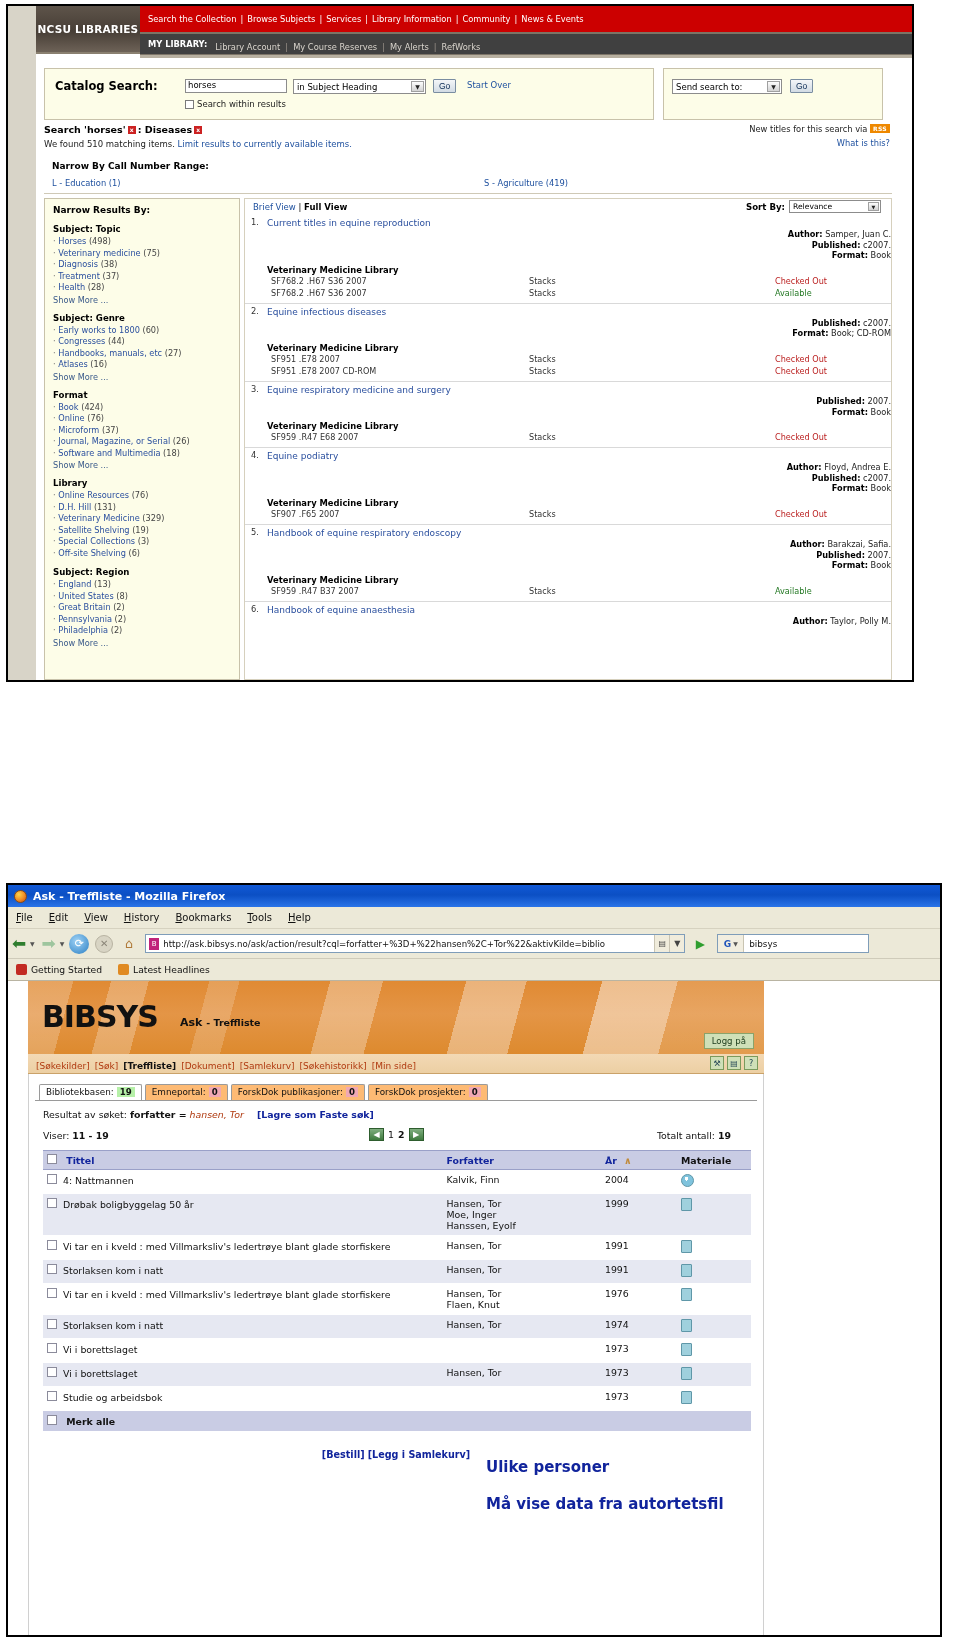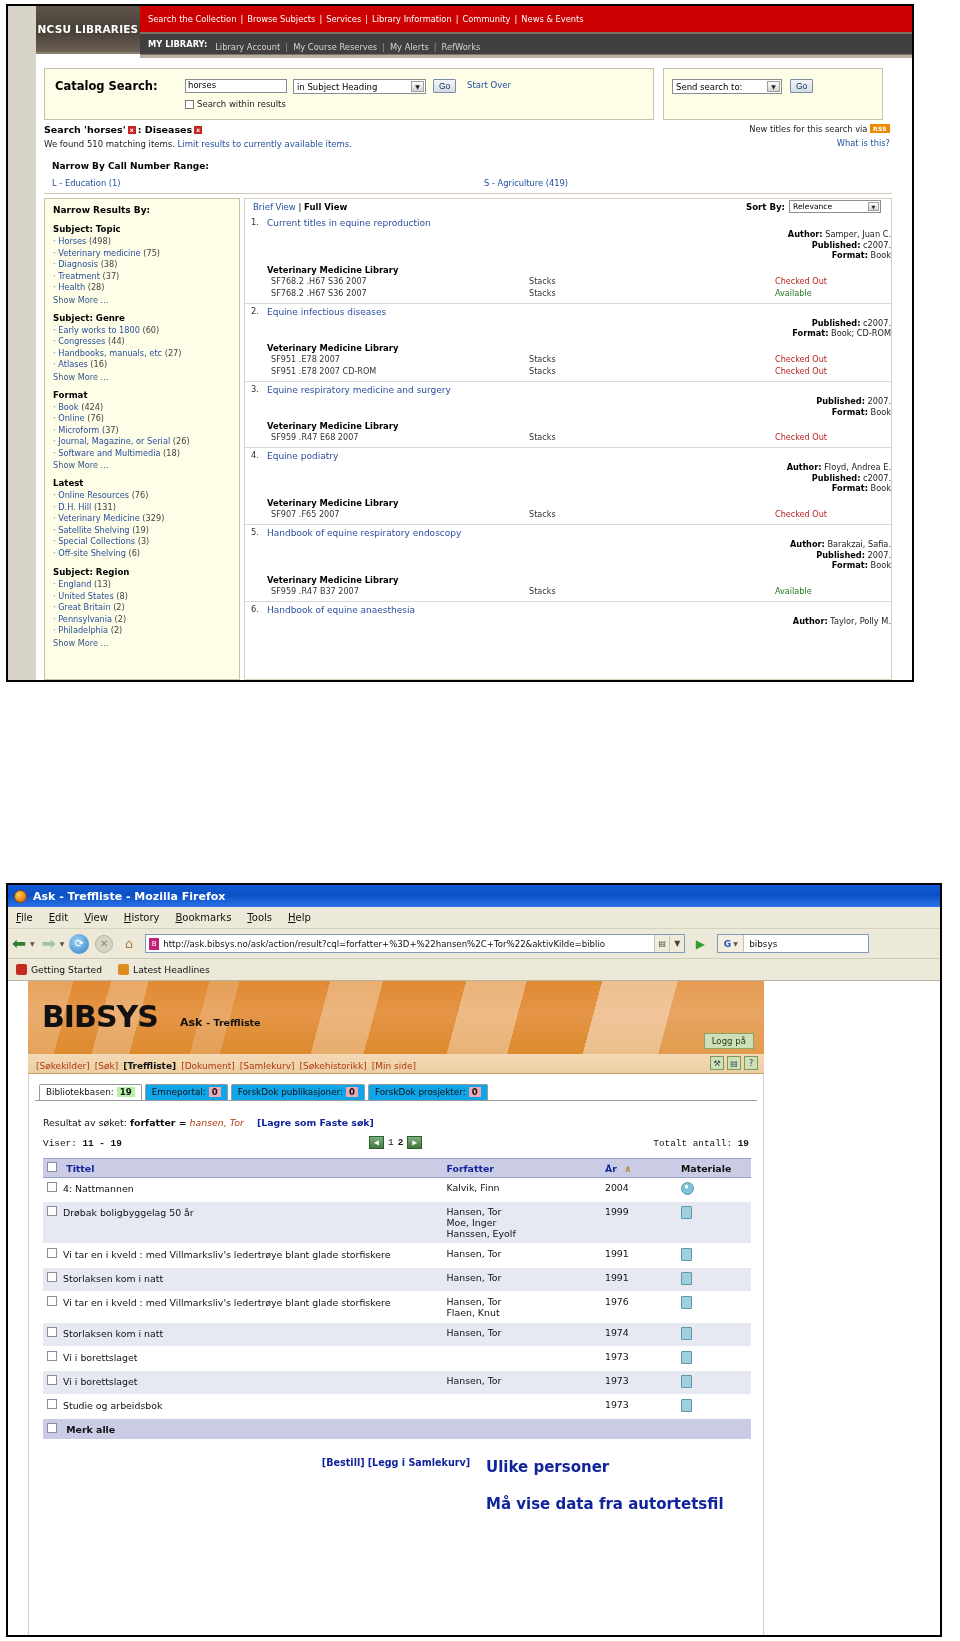--- a/index.html
+++ b/index.html
@@ -266,35 +266,35 @@
   .bib-navicons i {
     width:14px; height:14px; background:#cfe0b8; border:1px solid #7a9a5c;
     display:flex; align-items:center; justify-content:center; font-size:8px;
     color:#245; font-style:normal;
   }
 
   .bib-main { position:absolute; left:20px; top:93px; width:736px; bottom:0; background:#fff;
     border-left:1px solid #d0d0d0; border-right:1px solid #d0d0d0; }
   .bib-tabs { position:relative; height:20px; margin:6px 0 0 10px; display:flex; align-items:flex-end; gap:3px; }
   .bib-tab {
-    border:1px solid #9a9a9a; border-bottom:none; background:#0ea5e9;
+    border:1px solid #9a9a9a; border-bottom:none; background:#fdba74;
     font-size:8.8px; color:#111; padding:2px 6px 3px 6px; display:flex; align-items:center; gap:3px;
     border-radius:2px 2px 0 0;
   }
   .bib-tab.active { background:#ffffff; font-weight:normal; }
   .cnt-green { background:#b6f0a8; color:#111; font-weight:bold; padding:0 3px; font-size:8.6px; }
   .cnt-red { background:#f0a8b4; color:#111; font-weight:bold; padding:0 3px; font-size:8.6px; }
   .bib-tabline { border-top:1px solid #9a9a9a; margin:0 6px; }
 
-  .bib-resultline { margin:16px 0 0 14px; font-size:9.4px; color:#111; }
+  .bib-resultline { margin:8px 0 0 14px; font-size:9.4px; color:#111; }
   .bib-resultline b { color:#111; }
   .bib-resultline i { color:#b03a10; font-style:italic; }
   .bib-resultline a { color:#11249c; font-weight:bold; text-decoration:none; margin-left:10px; }
 
-  .bib-pagerow { position:relative; margin:10px 14px 6px 14px; height:14px;font-family:Liberation Mono, monospace; }
+  .bib-pagerow { position:relative; margin:10px 32px 6px 14px; height:14px; }
   .bib-viser { position:absolute; left:0; top:0; font-size:9.4px; color:#111; }
   .bib-viser b { font-weight:bold; }
   .bib-pager { position:absolute; left:326px; top:-2px; display:flex; align-items:center; gap:4px; }
   .pg-btn { width:15px; height:13px; background:linear-gradient(180deg,#7fae7f,#3e7a3e);
     border:1px solid #2e5d2e; color:#fff; font-size:8px; display:flex; align-items:center;
     justify-content:center; }
   .pg-num { font-size:9.4px; color:#111; }
   .pg-num b { font-weight:bold; }
   .bib-total { position:absolute; right:0; top:0; font-size:9.4px; color:#111; }
   .bib-total b { font-weight:bold; }
@@ -421,21 +421,21 @@
           <div class="facet-group">
             <div class="facet-head">Format</div>
             <div class="facet-item"><span class="bul">· </span><a href="#">Book</a> (424)</div>
             <div class="facet-item"><span class="bul">· </span><a href="#">Online</a> (76)</div>
             <div class="facet-item"><span class="bul">· </span><a href="#">Microform</a> (37)</div>
             <div class="facet-item"><span class="bul">· </span><a href="#">Journal, Magazine, or Serial</a> (26)</div>
             <div class="facet-item"><span class="bul">· </span><a href="#">Software and Multimedia</a> (18)</div>
             <div class="facet-more">Show More ...</div>
           </div>
           <div class="facet-group">
-            <div class="facet-head">Latest</div>
+            <div class="facet-head">Library</div>
             <div class="facet-item"><span class="bul">· </span><a href="#">Online Resources</a> (76)</div>
             <div class="facet-item"><span class="bul">· </span><a href="#">D.H. Hill</a> (131)</div>
             <div class="facet-item"><span class="bul">· </span><a href="#">Veterinary Medicine</a> (329)</div>
             <div class="facet-item"><span class="bul">· </span><a href="#">Satellite Shelving</a> (19)</div>
             <div class="facet-item"><span class="bul">· </span><a href="#">Special Collections</a> (3)</div>
             <div class="facet-item"><span class="bul">· </span><a href="#">Off-site Shelving</a> (6)</div>
           </div>
           <div class="facet-group">
             <div class="facet-head">Subject: Region</div>
             <div class="facet-item"><span class="bul">· </span><a href="#">England</a> (13)</div>

